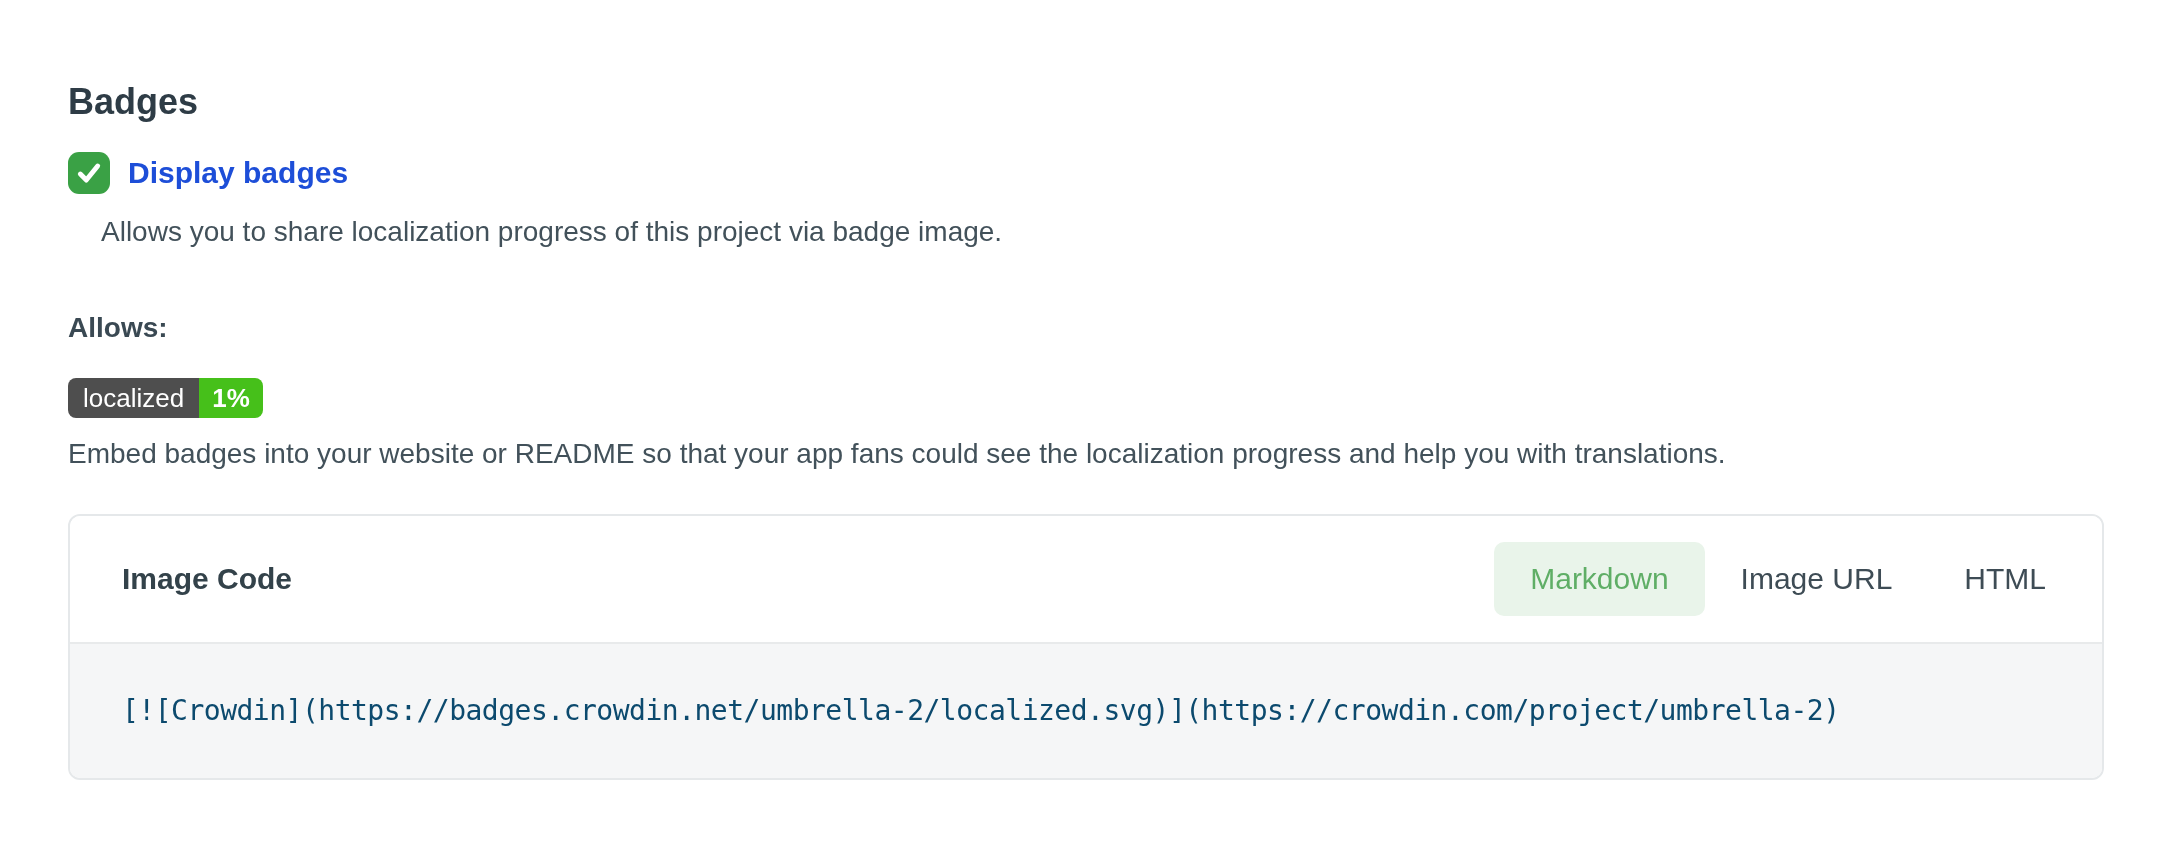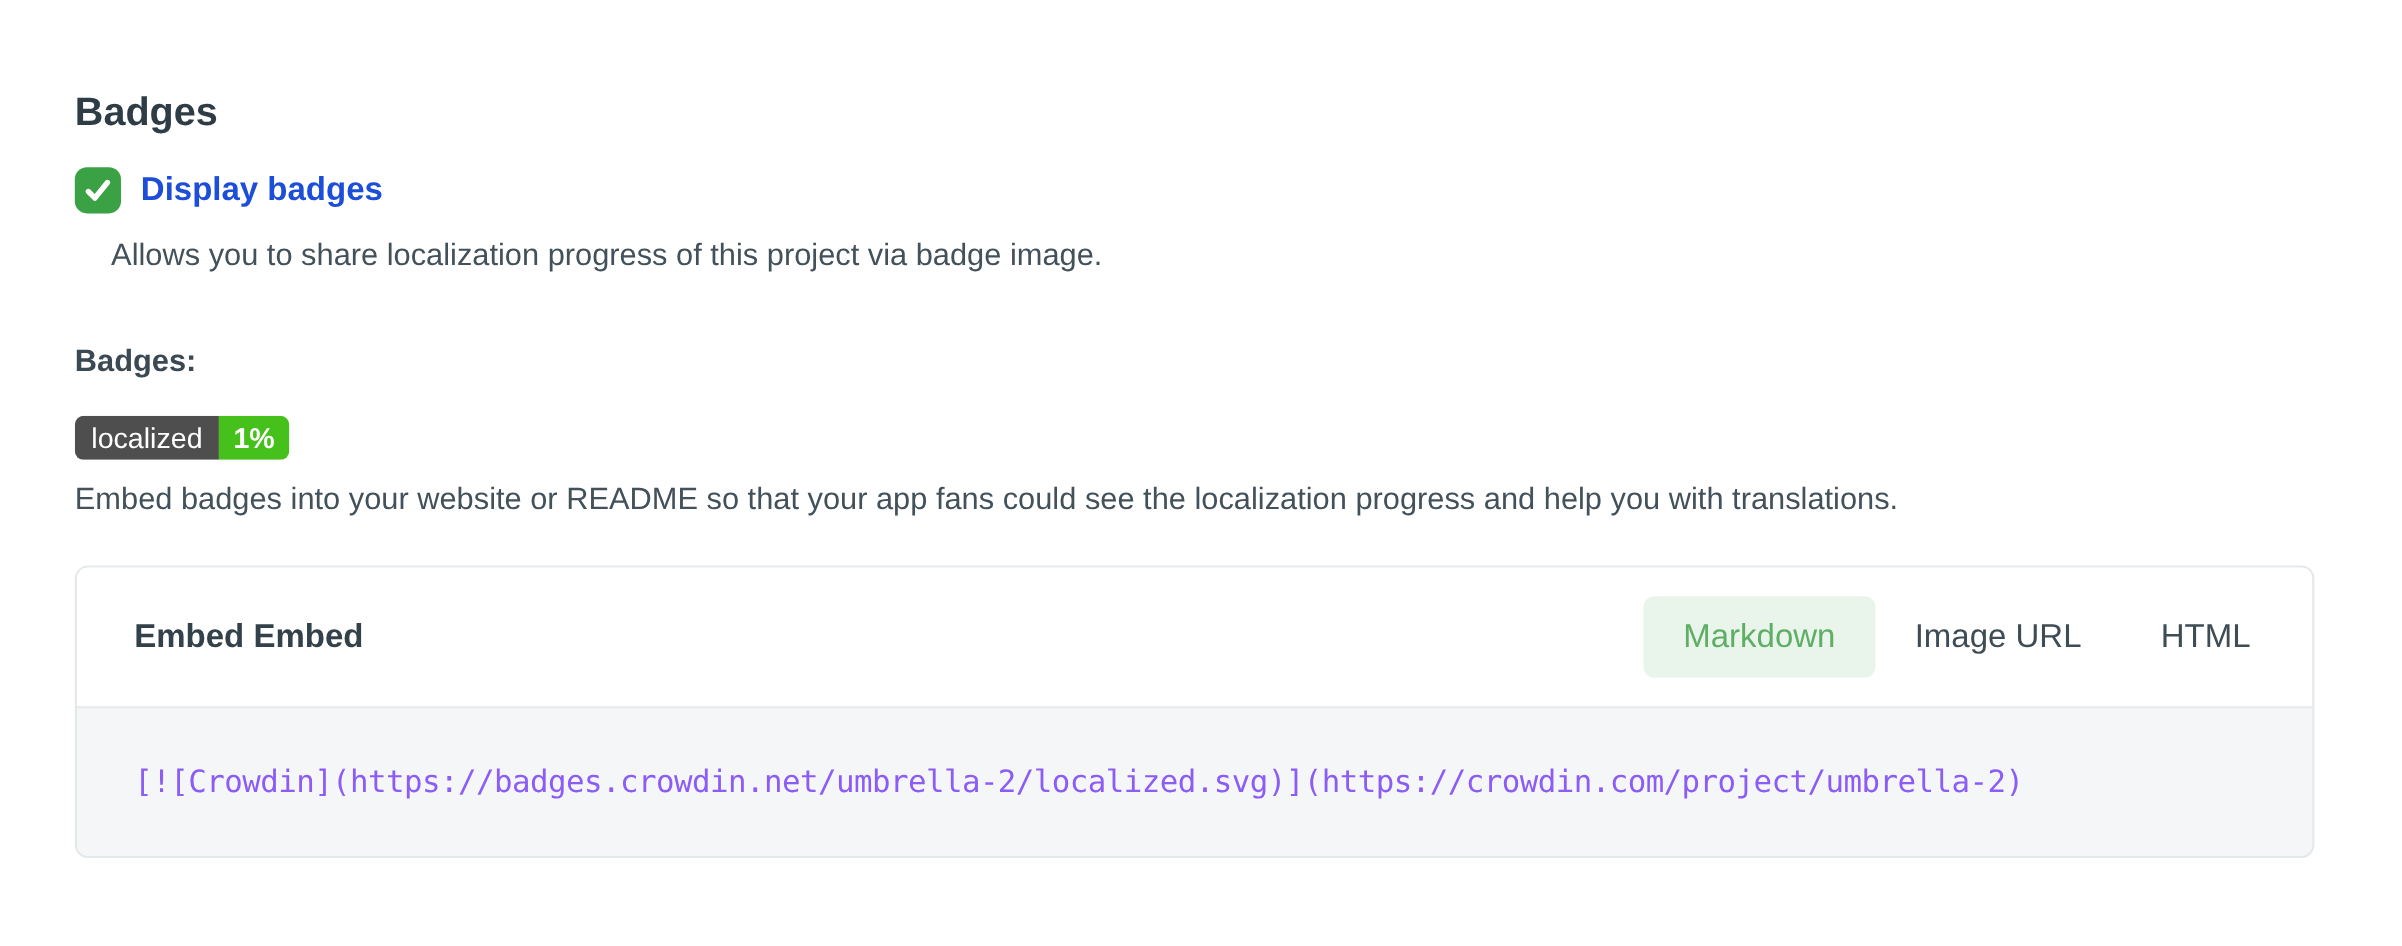--- a/index.html
+++ b/index.html
@@ -118,21 +118,21 @@
     background: #f5f6f7;
     border-top: 2px solid #e8eaeb;
     height: 136px;
     display: flex;
     align-items: center;
     padding: 0 52px;
   }
   .embed-code {
     font-family: "DejaVu Sans Mono", "Liberation Mono", monospace;
     font-size: 28px;
-    color: #8b5cf6;
+    color: #0c4a6e;
     white-space: nowrap;
     letter-spacing: -0.5px;
   }
 </style>
 </head>
 <body>
 
 <div class="container">
 
   <h1 class="section-title">Badges</h1>
@@ -143,32 +143,32 @@
         <svg viewBox="0 0 24 24" width="26" height="26" fill="none" stroke="#ffffff" stroke-width="4.5" stroke-linecap="round" stroke-linejoin="round">
           <polyline points="4,13 9.5,18.5 20,5.5"></polyline>
         </svg>
       </span>
     </div>
     <label class="checkbox-label">Display badges</label>
   </div>
 
   <p class="description">Allows you to share localization progress of this project via badge image.</p>
 
-  <div class="preview-label">Badges:</div>
+  <div class="preview-label">Allows:</div>
 
   <div class="badge">
     <span class="badge-left">localized</span>
     <span class="badge-right">1%</span>
   </div>
 
   <p class="embed-description">Embed badges into your website or README so that your app fans could see the localization progress and help you with translations.</p>
 
   <div class="card">
     <div class="card-header">
-      <div class="card-title">Embed Embed</div>
+      <div class="card-title">Image Code</div>
       <div class="tabs">
         <button class="tab active">Markdown</button>
         <button class="tab">Image URL</button>
         <button class="tab">HTML</button>
       </div>
     </div>
     <div class="card-body">
       <code class="embed-code">[![Crowdin](https://badges.crowdin.net/umbrella-2/localized.svg)](https://crowdin.com/project/umbrella-2)</code>
     </div>
   </div>

